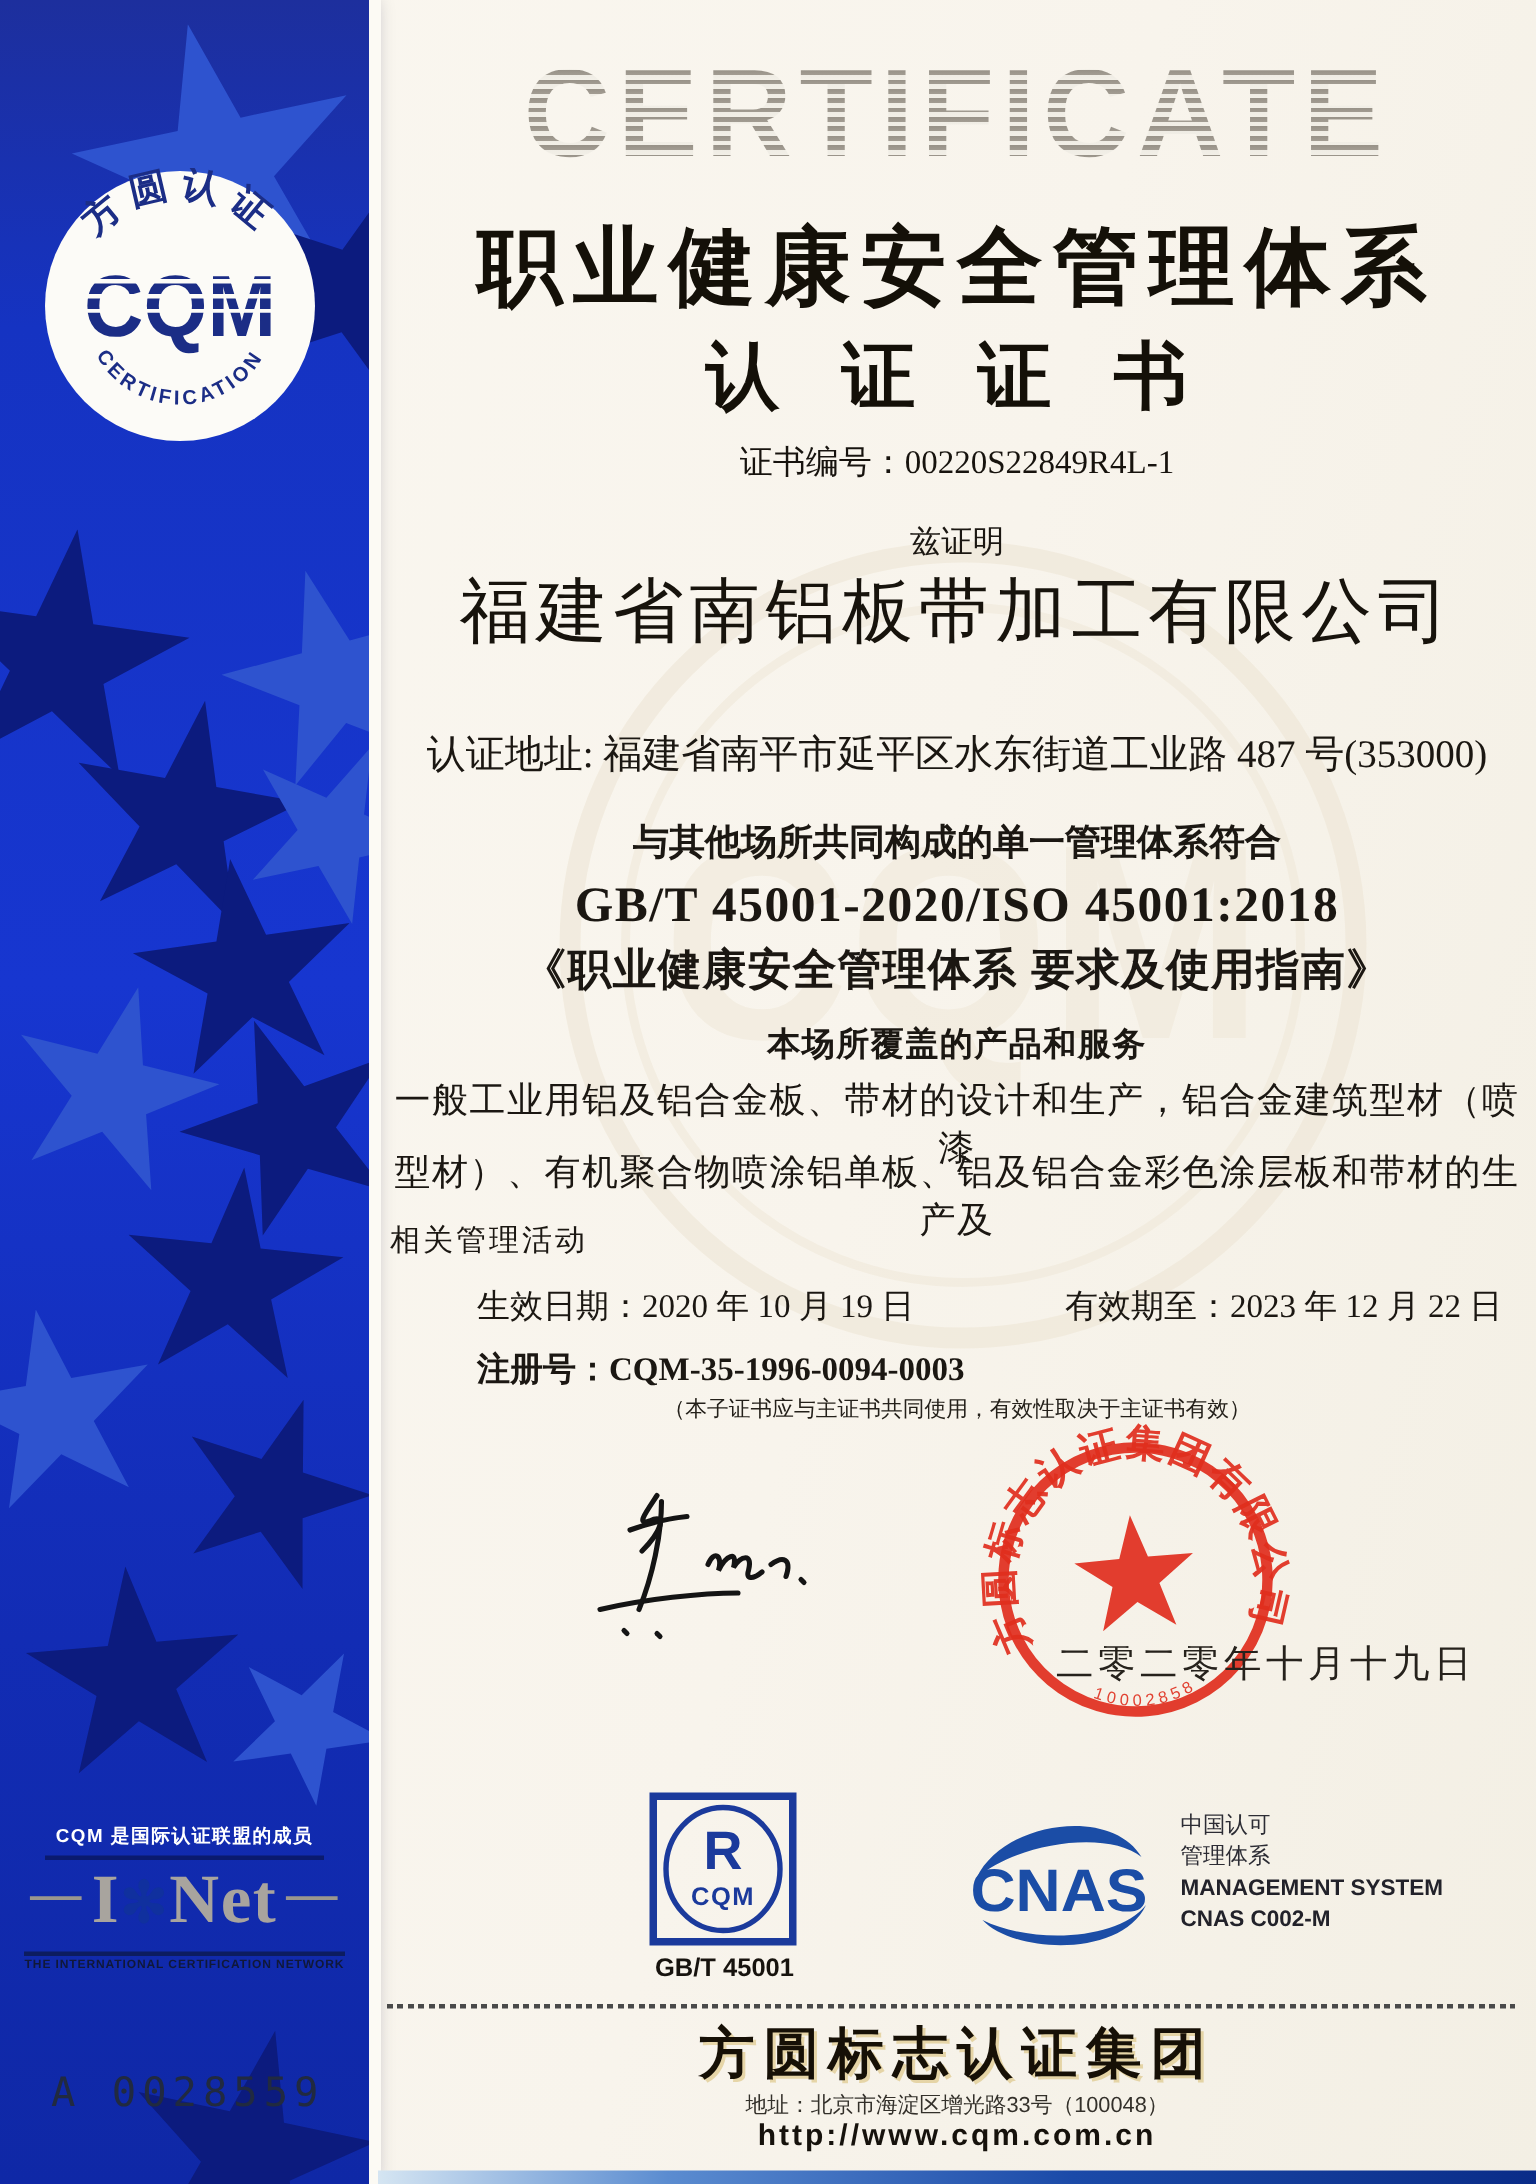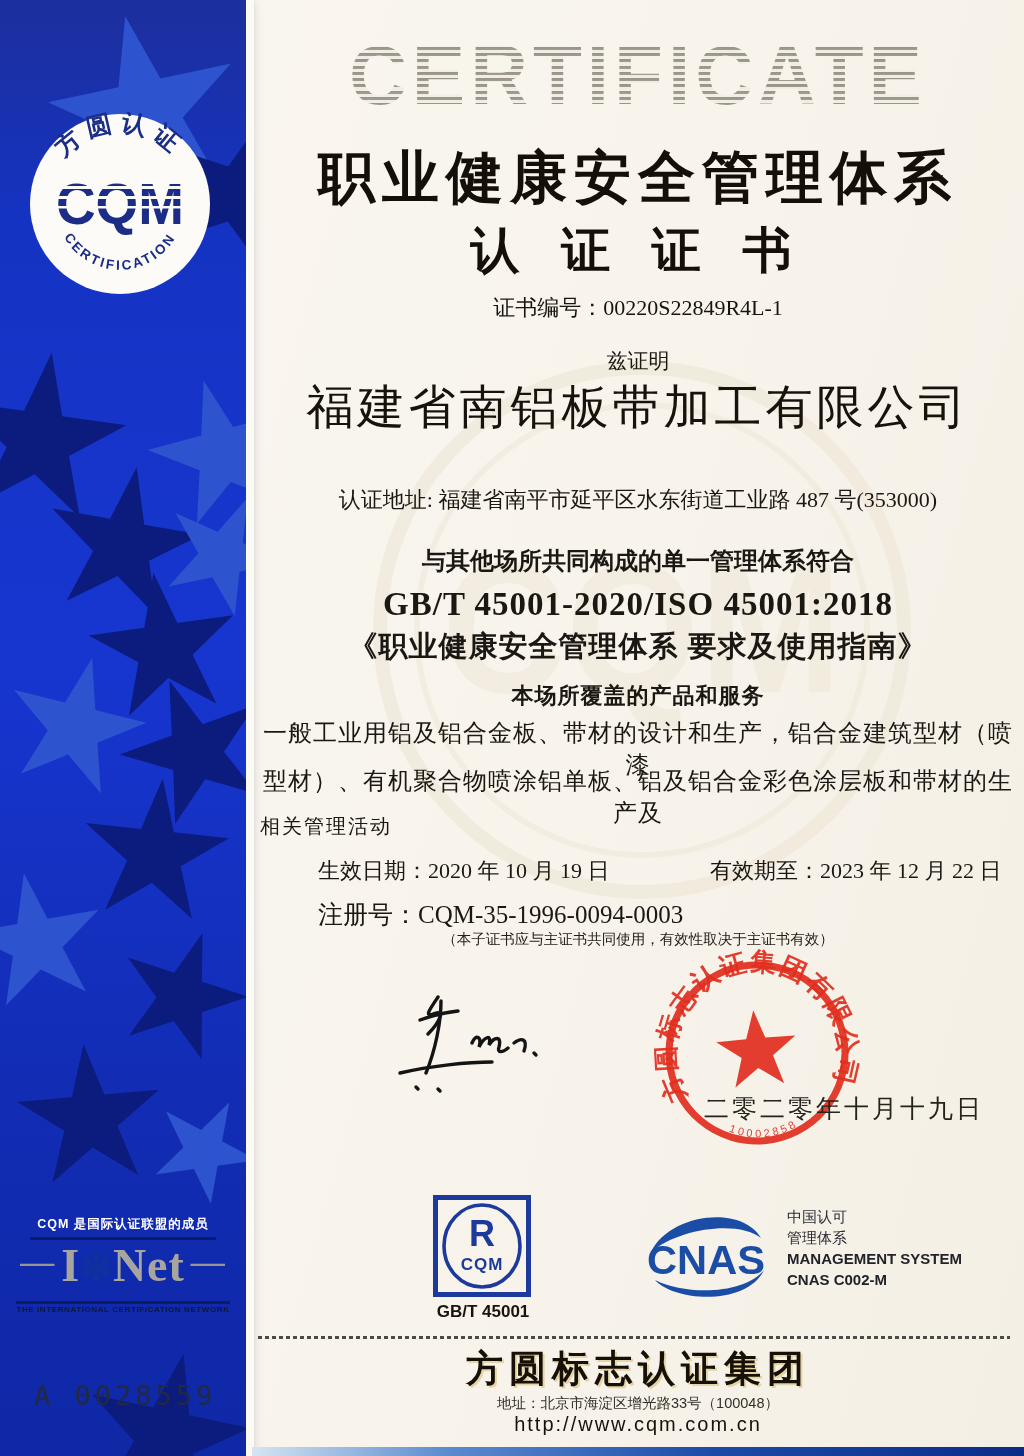--- a/index.html
+++ b/index.html
@@ -40,59 +40,59 @@
           font-weight:bold;font-size:57px;letter-spacing:7px;color:#141008;}
   .title2{position:absolute;top:218px;left:0;width:100%;text-align:center;
           font-weight:bold;font-size:49px;letter-spacing:14px;color:#141008;}
   .cert-no{position:absolute;top:293px;left:0;width:100%;text-align:center;
            font-family:"Liberation Serif",serif;font-size:22px;color:#17130e;}
   .attest{position:absolute;top:347px;left:0;width:100%;text-align:center;
           font-family:Liberation Serif, serif;font-size:21px;}
   .company{position:absolute;top:376px;left:0;width:100%;text-align:center;
            font-family:"Liberation Serif",serif;font-size:47px;letter-spacing:4px;color:#17130c;}
   .addr{position:absolute;top:485px;left:0;width:100%;text-align:center;
-        font-family:"Liberation Serif",serif;font-size:22px;}
+        font-family:"Liberation Serif",serif;font-size:26px;}
   .conform{position:absolute;top:545px;left:0;width:100%;text-align:center;
            font-family:"Liberation Serif",serif;font-weight:bold;font-size:24px;}
   .std-code{position:absolute;top:586px;left:0;width:100%;text-align:center;
             font-family:"Liberation Serif",serif;font-weight:bold;font-size:33px;letter-spacing:1px;}
   .std-title{position:absolute;top:627px;left:0;width:100%;text-align:center;
              font-weight:bold;font-size:29px;letter-spacing:1px;}
   .scope-head{position:absolute;top:681px;left:0;width:100%;text-align:center;
               font-weight:bold;font-size:22px;letter-spacing:1px;}
   .scope1{position:absolute;top:717px;left:8px;width:756px;text-align:center;
           font-family:"Liberation Serif",serif;font-size:24px;letter-spacing:1px;}
   .scope2{position:absolute;top:765px;left:8px;width:756px;text-align:center;
           font-family:"Liberation Serif",serif;font-size:24px;letter-spacing:1px;}
   .scope3{position:absolute;top:813px;left:8px;width:756px;text-align:left;
           font-family:"Liberation Serif",serif;font-size:20px;letter-spacing:2px;}
   .row-dates{position:absolute;top:856px;left:0;width:100%;
              font-family:"Liberation Serif",serif;font-size:22px;}
   .eff{position:absolute;left:66px;top:0;}
   .exp{position:absolute;left:458px;top:0;}
-  .reg{position:absolute;top:898px;left:66px;font-family:"Liberation Serif",serif;font-size:25px;}
+  .reg{position:absolute;top:898px;left:66px;font-family:"Liberation Serif",serif;font-size:22px;font-weight:bold;}
   .note{position:absolute;top:930px;left:0;width:100%;text-align:center;
         font-family:"Liberation Serif",serif;font-size:14.5px;color:#24201a;}
   .signature{position:absolute;top:985px;left:128px;}
   .seal{position:absolute;top:948px;left:400px;transform:rotate(-5deg);}
   .issue-date{position:absolute;top:1092px;left:452px;font-family:"Liberation Serif",serif;
               font-size:25px;letter-spacing:3px;color:#26221c;}
   .cqm-mark{position:absolute;top:1194px;left:180px;}
   .cqm-mark-caption{position:absolute;top:1302px;left:156px;width:150px;text-align:center;
                     font-weight:bold;font-size:17px;color:#17130e;}
   .cnas-logo{position:absolute;top:1208px;left:391px;}
   .cnas-text{position:absolute;top:1206px;left:535px;font-size:15px;color:#2c2c34;line-height:21px;}
   .cnas-text .en{font-weight:bold;color:#22222a;}
   .sep{position:absolute;top:1336px;left:6px;width:752px;height:3px;
        background:repeating-linear-gradient(90deg,#4a4a4a 0 4px,transparent 4px 7px);}
   .org{position:absolute;top:1344px;left:0;width:100%;text-align:center;font-weight:bold;
        font-size:37px;letter-spacing:6px;color:#161006;text-shadow:2px 2px 0 rgba(198,158,44,.35);}
   .f-addr{position:absolute;top:1394px;left:0;width:100%;text-align:center;
           font-size:14.5px;color:#33302a;}
-  .f-url{position:absolute;top:1413px;left:0;width:100%;text-align:center;font-weight:normal;
+  .f-url{position:absolute;top:1413px;left:0;width:100%;text-align:center;font-weight:bold;
          font-size:20px;letter-spacing:2px;color:#16120c;}
   .bottom-bar{position:absolute;left:252px;bottom:0;width:772px;height:9px;
               background:linear-gradient(90deg,#d5e5f2 0%,#5b8cd0 25%,#1b4aa8 60%,#0a2c88 100%);}
 </style>
 </head>
 <body>
 
 <div class="page">
 
   <div class="band">

